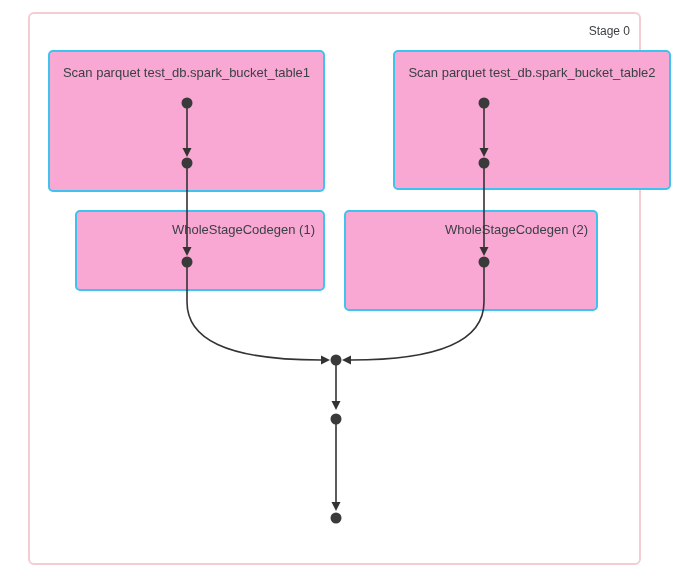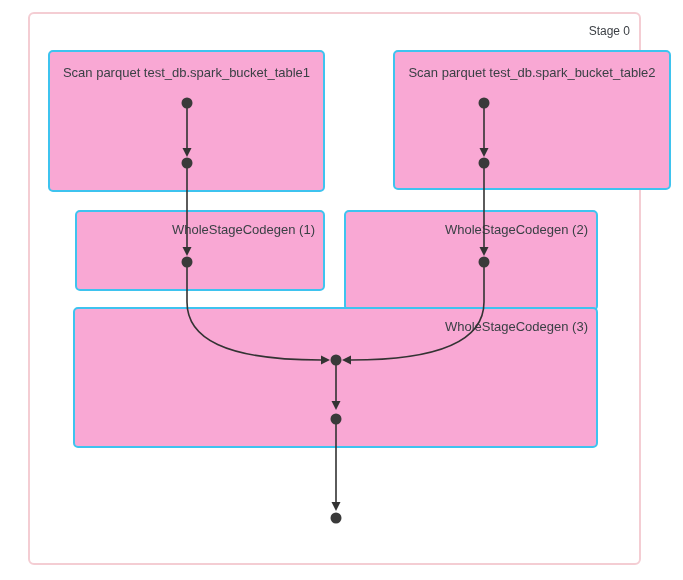--- a/index.html
+++ b/index.html
@@ -69,23 +69,20 @@
   </div>
 
   <div class="cluster c-wsc1 align-right">
     <span class="cluster-label">WholeStageCodegen (1)</span>
   </div>
 
   <div class="cluster c-wsc2 align-right">
     <span class="cluster-label">WholeStageCodegen (2)</span>
   </div>
 
-  <div class="cluster c-wsc3 align-right">
-    <span class="cluster-label">WholeStageCodegen (3)</span>
-  </div>
 
 
   <svg class="dag-svg" viewBox="0 0 683 580" xmlns="http://www.w3.org/2000/svg">
       <path d="M187,103 L187,149" fill="none" stroke="#333333" stroke-width="1.6"></path>
       <polygon points="182.5,148 191.5,148 187,157" fill="#333333"></polygon>
       <path d="M187,163 L187,248" fill="none" stroke="#333333" stroke-width="1.6"></path>
       <polygon points="182.5,247 191.5,247 187,256" fill="#333333"></polygon>
       <path d="M484,103 L484,149" fill="none" stroke="#333333" stroke-width="1.6"></path>
       <polygon points="479.5,148 488.5,148 484,157" fill="#333333"></polygon>
       <path d="M484,163 L484,248" fill="none" stroke="#333333" stroke-width="1.6"></path>

